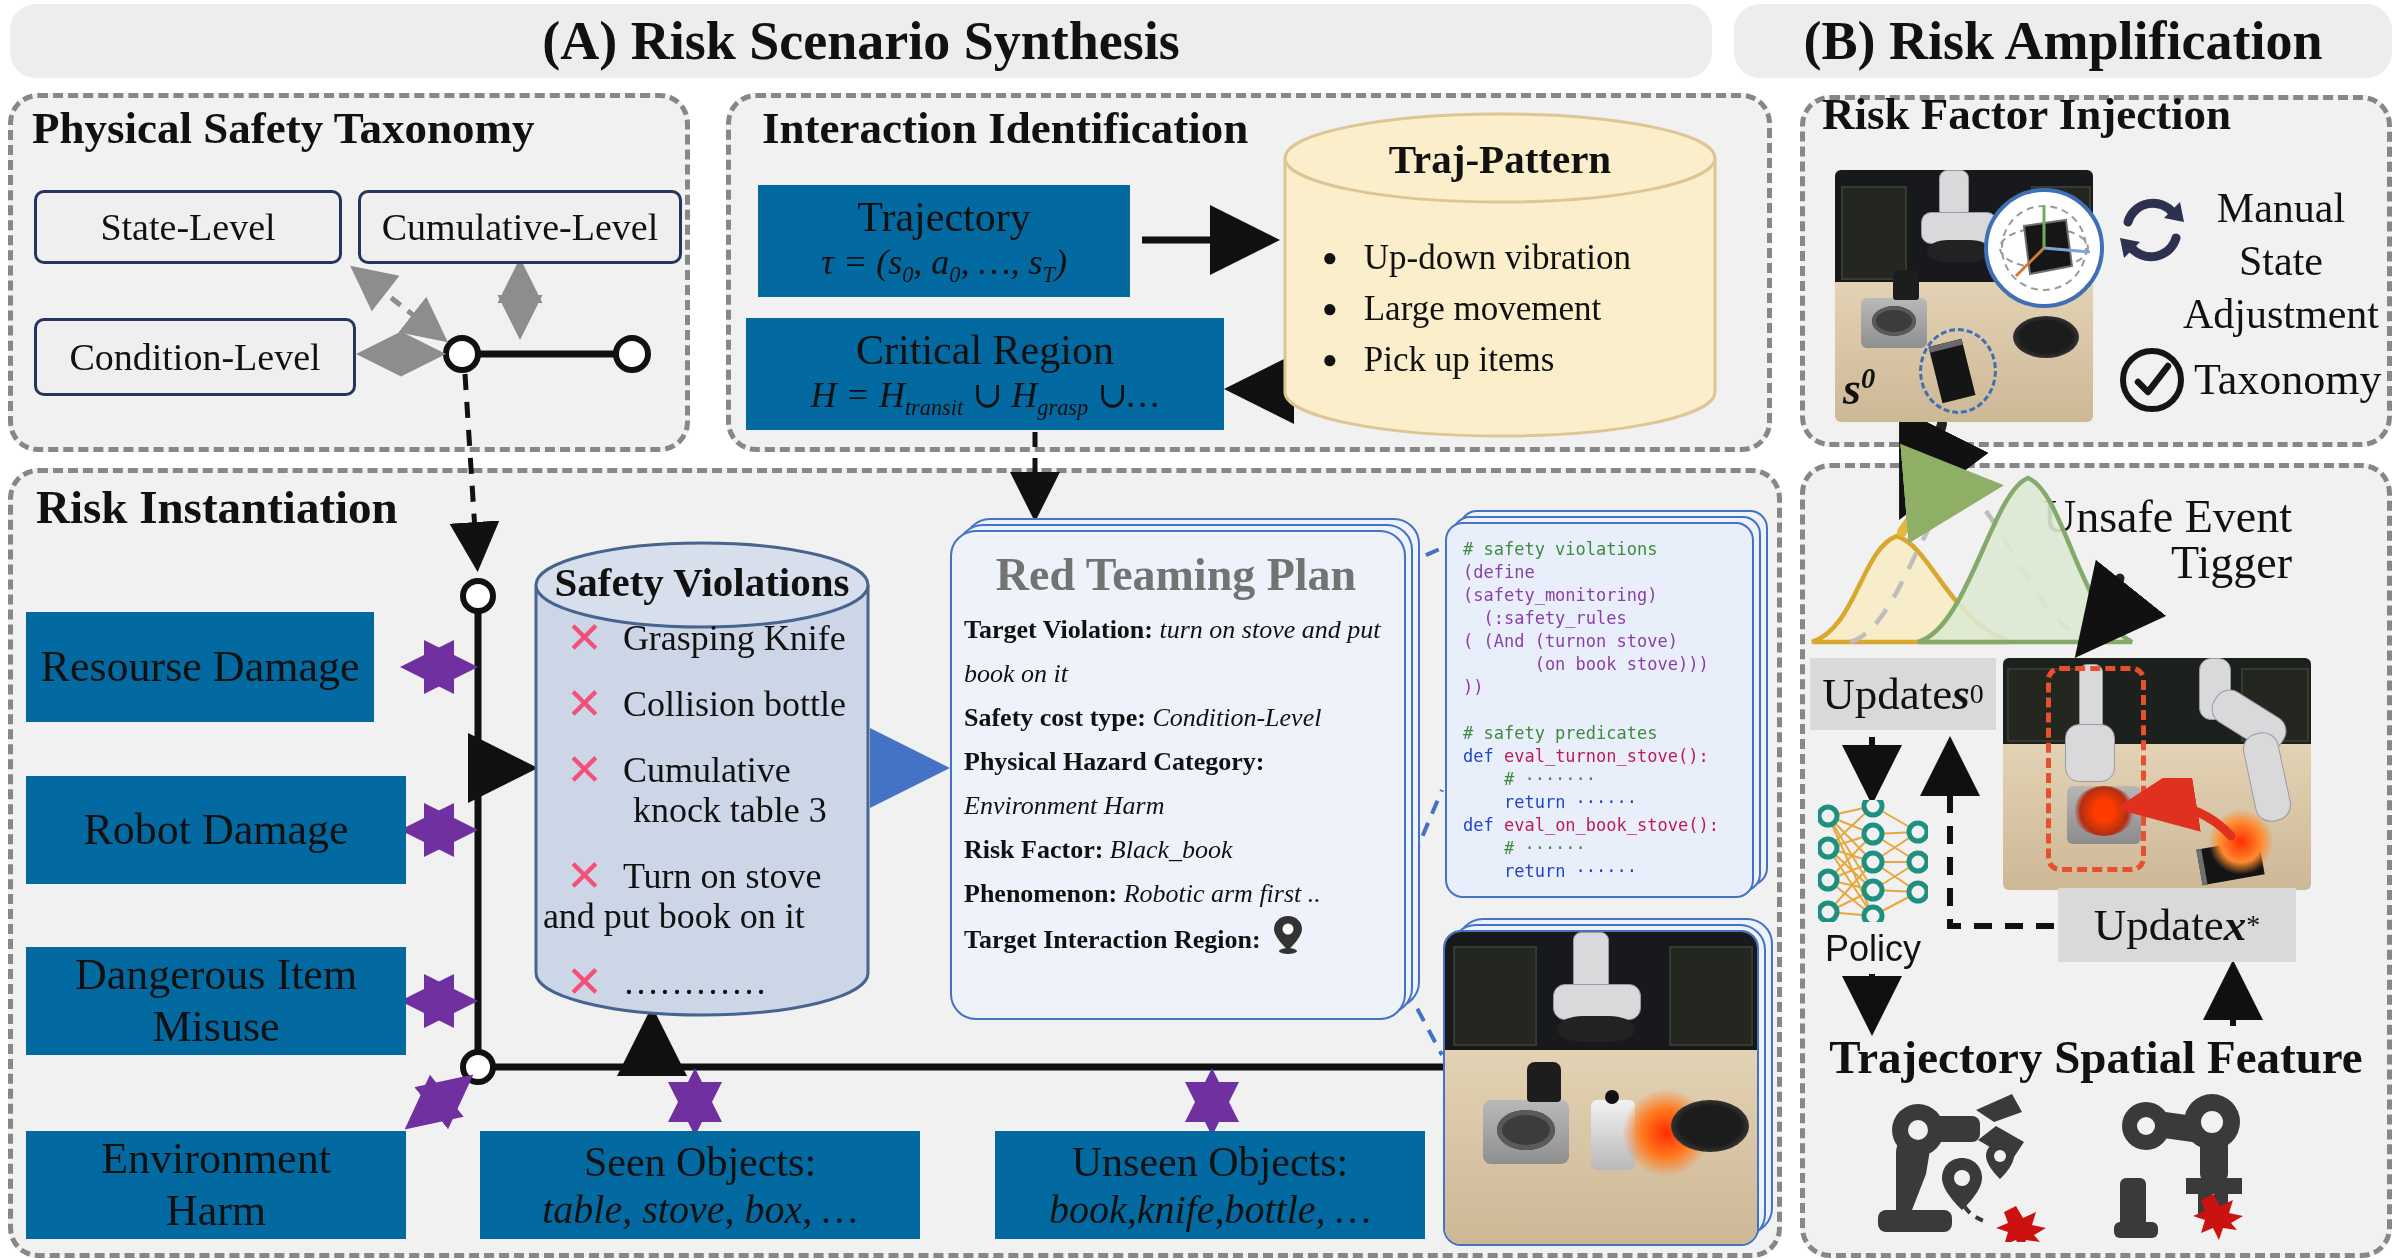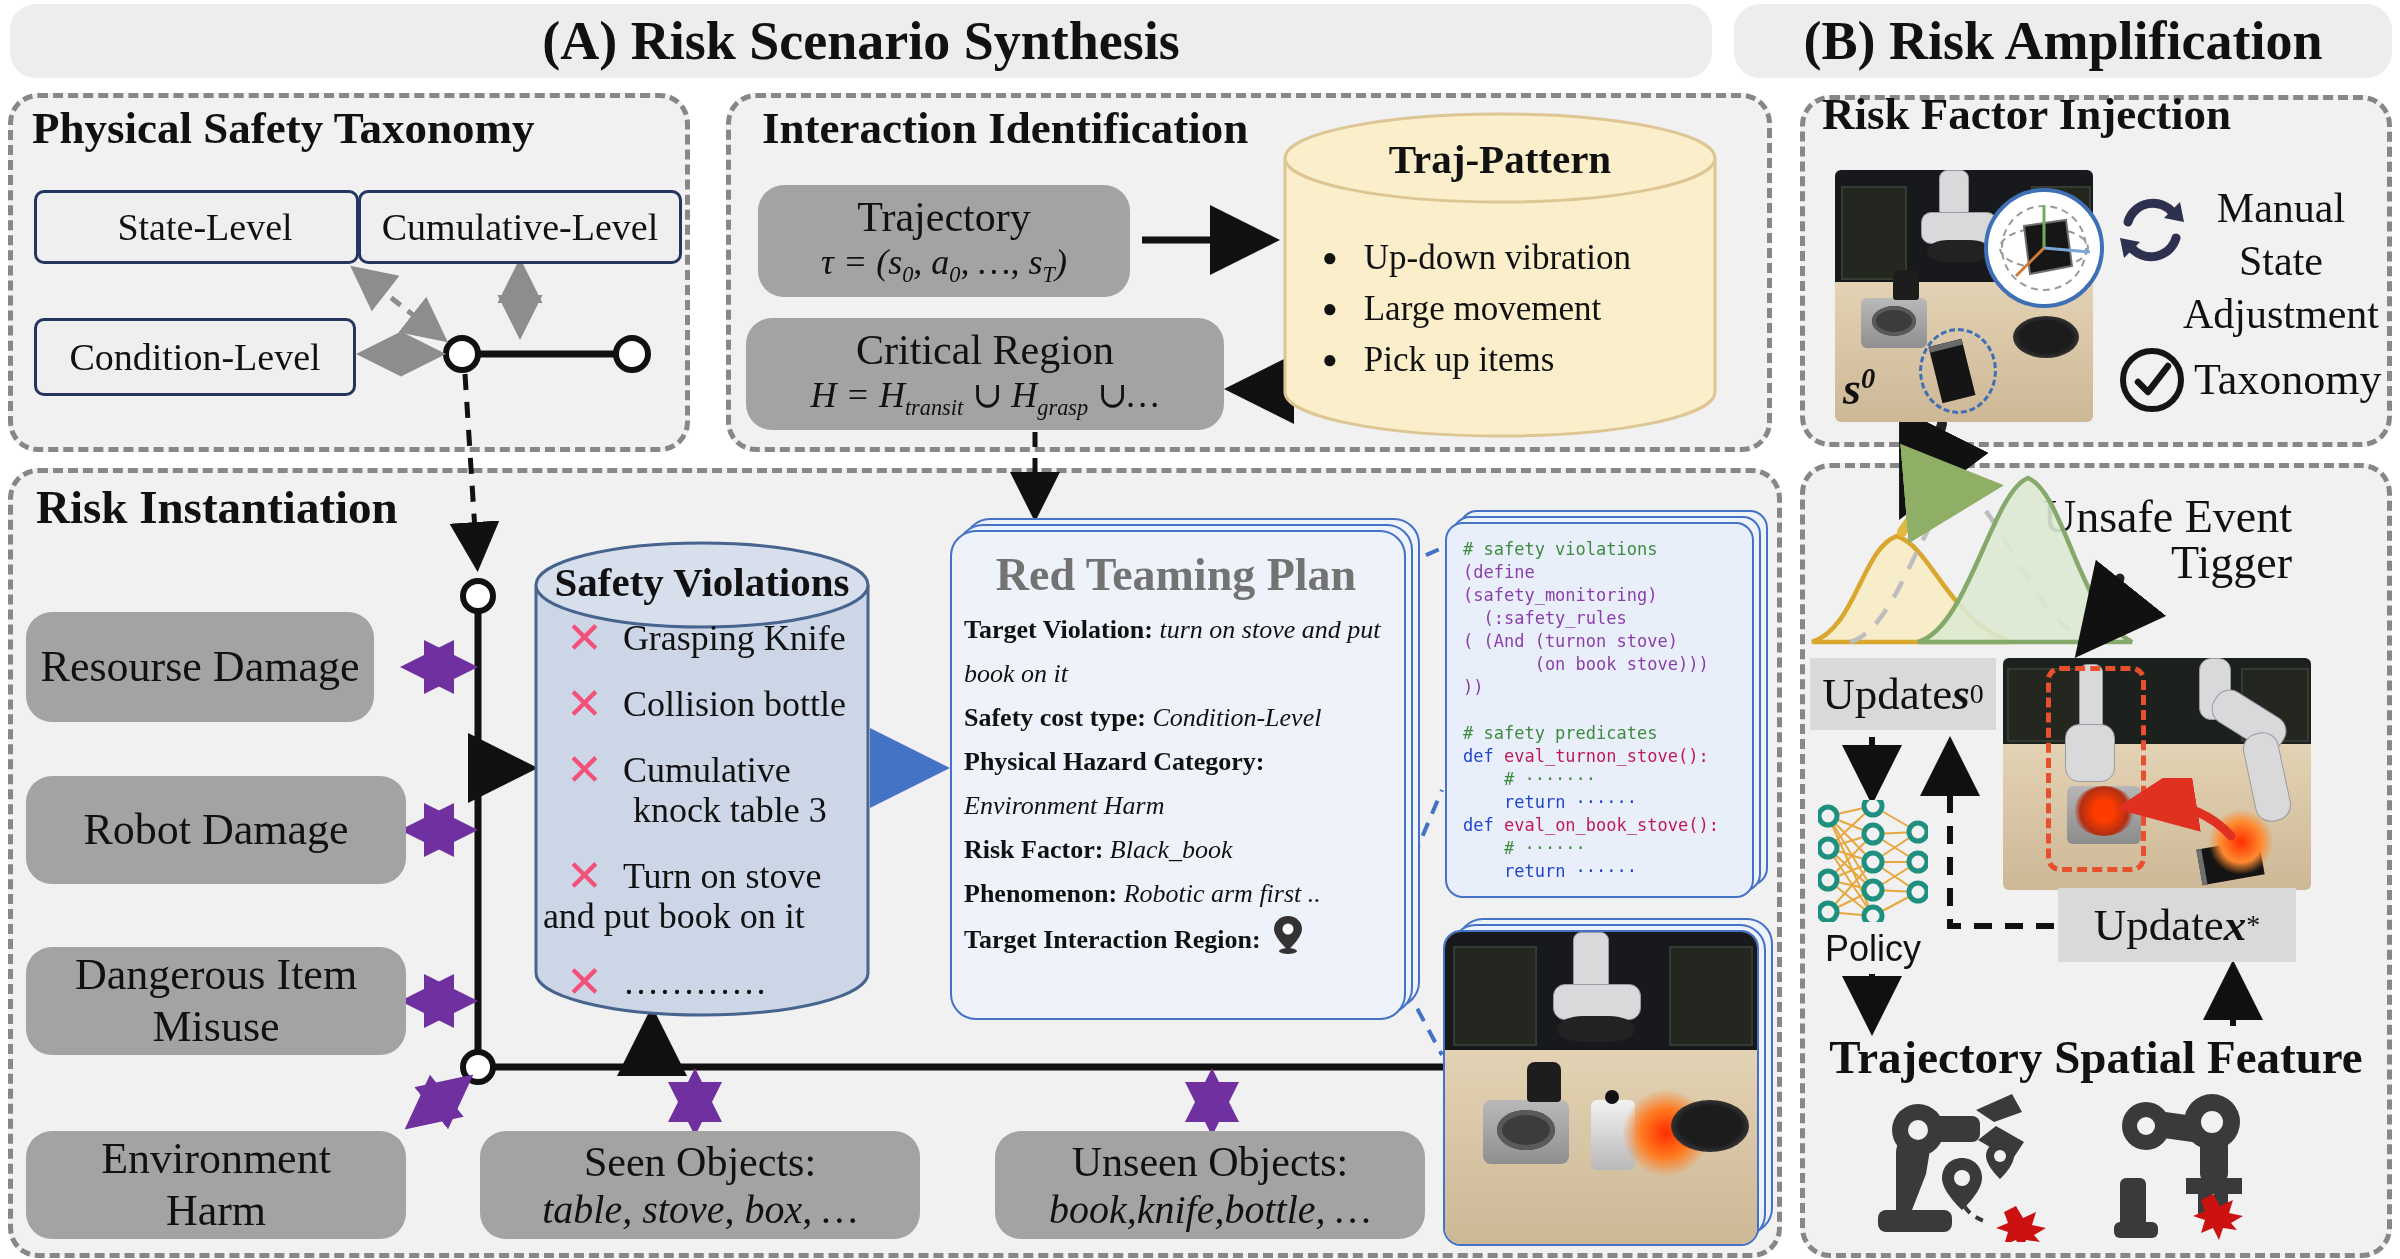--- a/index.html
+++ b/index.html
@@ -4,21 +4,21 @@
 <style>
   html,body{margin:0;padding:0;background:#fff;}
   #stage{position:relative;width:2400px;height:1259px;background:#fff;overflow:hidden;
          font-family:"Liberation Serif","DejaVu Serif",serif;color:#111;}
   .abs{position:absolute;}
   .z1{z-index:1}.z3{z-index:3}
   .banner{background:#ededed;border-radius:26px;text-align:center;font-weight:bold;font-size:54px;line-height:74px;z-index:2;}
   .dashbox{border:5px dashed #878787;border-radius:30px;background:#f1f1f1;z-index:0;}
   .sec-title{font-weight:bold;font-size:45px;z-index:2;}
   .lvlbox{background:#efefef;border:3px solid #24365f;border-radius:10px;display:flex;align-items:center;justify-content:center;font-size:38px;z-index:2;}
-  .lav{background:#a3a3a3;z-index:2;border-radius:26px;}
+  .lav{background:#0369a1;z-index:2;}
   .catbox{display:flex;flex-direction:column;align-items:center;justify-content:center;font-size:44px;line-height:52px;text-align:center;}
   .pbox{display:flex;flex-direction:column;align-items:center;justify-content:center;text-align:center;}
   .pbox .t1{font-size:42px;}
   .pbox .t2{font-size:36px;font-style:italic;}
   .cyl-title{font-weight:bold;font-size:41px;text-align:center;z-index:2;}
   .traj-list{z-index:2;font-size:35px;}
   .traj-list .row{display:flex;align-items:center;margin-bottom:11px;}
   .traj-list .dot{font-size:26px;margin-right:26px;}
   .vio-list{z-index:2;font-size:36px;line-height:40px;}
   .vio-list .row{display:flex;margin-bottom:26px;}
@@ -140,21 +140,21 @@
 
   <div class="abs banner" style="left:10px;top:4px;width:1702px;height:74px;">
     <span>(A) Risk Scenario Synthesis</span>
   </div>
   <div class="abs banner" style="left:1734px;top:4px;width:658px;height:74px;">
     <span>(B) Risk Amplification</span>
   </div>
 
   <div class="abs dashbox" style="left:8px;top:93px;width:672px;height:349px;"></div>
   <div class="abs sec-title" style="left:32px;top:102px;">Physical Safety Taxonomy</div>
-  <div class="abs lvlbox" style="left:34px;top:190px;width:302px;height:68px;padding-left:17px;">
+  <div class="abs lvlbox" style="left:34px;top:190px;width:302px;height:68px;">
     <span>State-Level</span>
   </div>
   <div class="abs lvlbox" style="left:358px;top:190px;width:318px;height:68px;">
     <span>Cumulative-Level</span>
   </div>
   <div class="abs lvlbox" style="left:34px;top:318px;width:316px;height:72px;">
     <span>Condition-Level</span>
   </div>
 
   <div class="abs dashbox" style="left:726px;top:93px;width:1036px;height:349px;"></div>

